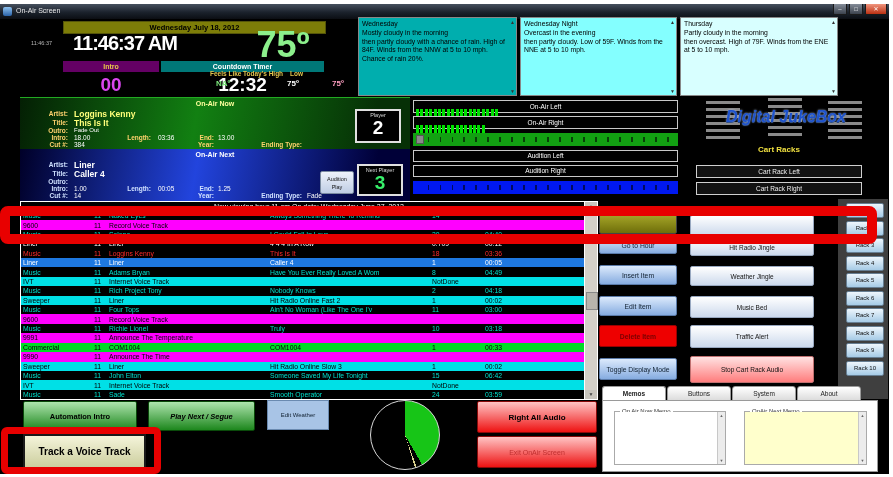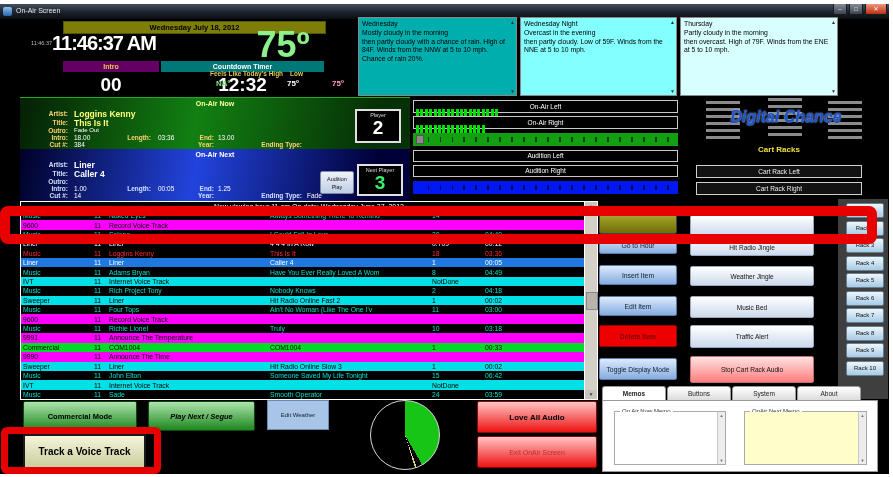--- a/index.html
+++ b/index.html
@@ -9,24 +9,24 @@
   .titlebar{position:absolute;left:0;top:0;width:889px;height:15px;background:linear-gradient(#46505e,#1b222c 55%,#0b0e13);}
   .titlebar .appicon{position:absolute;left:3px;top:3px;width:9px;height:9px;background:linear-gradient(#8fc3f0,#2a62a8);border-radius:2px;}
   .titlebar .apptitle{position:absolute;left:16px;top:3px;font-size:7px;color:#e8e8e8;}
   .winbtn{position:absolute;top:0;height:11px;border:1px solid #1a1a1a;border-top:none;border-radius:0 0 2px 2px;color:#fff;font-size:6px;line-height:10px;text-align:center;box-sizing:border-box;}
   .winbtn.min,.winbtn.max{left:833px;width:14px;background:linear-gradient(#848c98,#3c434e);}
   .winbtn.max{left:849px;}
   .winbtn.close{left:865px;width:22px;background:linear-gradient(#f0957e,#bb3012);}
   
   .datebanner{position:absolute;left:63px;top:17px;width:261px;height:11px;background:#7d7d08;border:1px solid #55550a;color:#000;font-size:7.5px;font-weight:bold;text-align:center;line-height:11px;}
   .timesmall{position:absolute;left:31px;top:36px;font-size:5.5px;color:#b8b8b8;}
-  .timebig{position:absolute;left:52px;top:28px;width:146px;font-size:20px;font-weight:bold;color:#fff;letter-spacing:-1px;}
+  .timebig{position:absolute;left:52px;top:28px;width:146px;text-align:center;font-size:20px;font-weight:bold;color:#fff;letter-spacing:-1px;}
   .introbar{position:absolute;left:63px;top:57px;width:96px;height:11px;background:#640064;color:#e8c84a;font-size:7px;font-weight:bold;text-align:center;line-height:11px;}
   .cdbar{position:absolute;left:161px;top:57px;width:163px;height:11px;background:#007878;color:#fff;font-size:7px;font-weight:bold;text-align:center;line-height:11px;}
-  .introval{position:absolute;left:63px;top:70px;width:96px;text-align:center;font-size:19px;font-weight:bold;color:#ffffff;}
+  .introval{position:absolute;left:63px;top:70px;width:96px;text-align:center;font-size:19px;font-weight:bold;color:#d946ef;}
   .cdval{position:absolute;left:161px;top:70px;width:163px;text-align:center;font-size:19px;font-weight:bold;color:#fff;}
   
   .tempbig{position:absolute;left:228px;top:20px;width:110px;text-align:center;font-size:36px;font-weight:bold;color:#8cf08c;}
   .wxlbl{position:absolute;top:66px;font-size:6.5px;font-weight:bold;color:#e0c44e;}
   .wxval{position:absolute;top:75px;font-size:8px;font-weight:bold;}
   
   .fcbox{position:absolute;top:13px;height:79px;border:1px solid #888;box-sizing:border-box;color:#000;font-size:6.8px;line-height:1.3;padding:2px 8px 2px 3px;white-space:pre-wrap;overflow:hidden;}
   .fcarrow{position:absolute;right:1px;font-size:5px;color:#333;}
   
   .panelnow{position:absolute;left:20px;top:93px;width:390px;height:52px;background:linear-gradient(100deg,#041f04,#128012 45%,#063006 90%);border-top:1px solid #2a2;}
@@ -225,21 +225,21 @@
   <div class="meter" style="top:161px;height:12px;">
     <span class="mlabel" style="line-height:10px;">Audition Right</span>
   </div>
   <div class="track" style="top:177px;background:#0018f0;">
     <span class="ticks"></span>
   </div>
 
   <div class="eqbars" style="left:706px;top:97px;"></div>
   <div class="eqbars" style="left:768px;top:94px;"></div>
   <div class="eqbars" style="left:828px;top:97px;"></div>
-  <div class="logotext">Digital Chance</div>
+  <div class="logotext">Digital JukeBox</div>
   <div class="cartrackslbl">Cart Racks</div>
   <div class="cartrackbtn" style="top:161px;">Cart Rack Left</div>
   <div class="cartrackbtn" style="top:178px;">Cart Rack Right</div>
 
   <div class="playlist">
     <div class="pltitle">Now viewing hour 11 am On date: Wednesday June 27, 2012</div>
     <div class="plrows">
 
         <div class="plrow rs-music">
           <span class="c-cat">Music</span>
@@ -501,26 +501,26 @@
 
       <div>Rack 7</div>
 
       <div>Rack 8</div>
 
       <div>Rack 9</div>
 
       <div>Rack 10</div>
     </div>
 
-  <div class="greenbtn" style="left:23px;top:397px;width:112px;height:28px;">Commercial Mode</div>
+  <div class="greenbtn" style="left:23px;top:397px;width:112px;height:28px;">Automation Intro</div>
   <div class="greenbtn" style="left:148px;top:397px;width:105px;height:28px;font-style:italic;">Play Next / Segue</div>
   <div class="editweather">Edit Weather</div>
   <div class="recordvt">Track a Voice Track</div>
   <div class="pieclock"></div>
-  <div class="redbtn" style="top:397px;color:#000;font-weight:bold;font-size:8px;">Love All Audio</div>
+  <div class="redbtn" style="top:397px;color:#000;font-weight:bold;font-size:8px;">Right All Audio</div>
   <div class="redbtn" style="top:432px;color:#c03030;font-size:7px;">Exit OnAir Screen</div>
 
   <div class="tabs">
 
       <div class="rs-selected"><span>Memos</span></div>
 
       <div><span>Buttons</span></div>
 
       <div><span>System</span></div>
 

